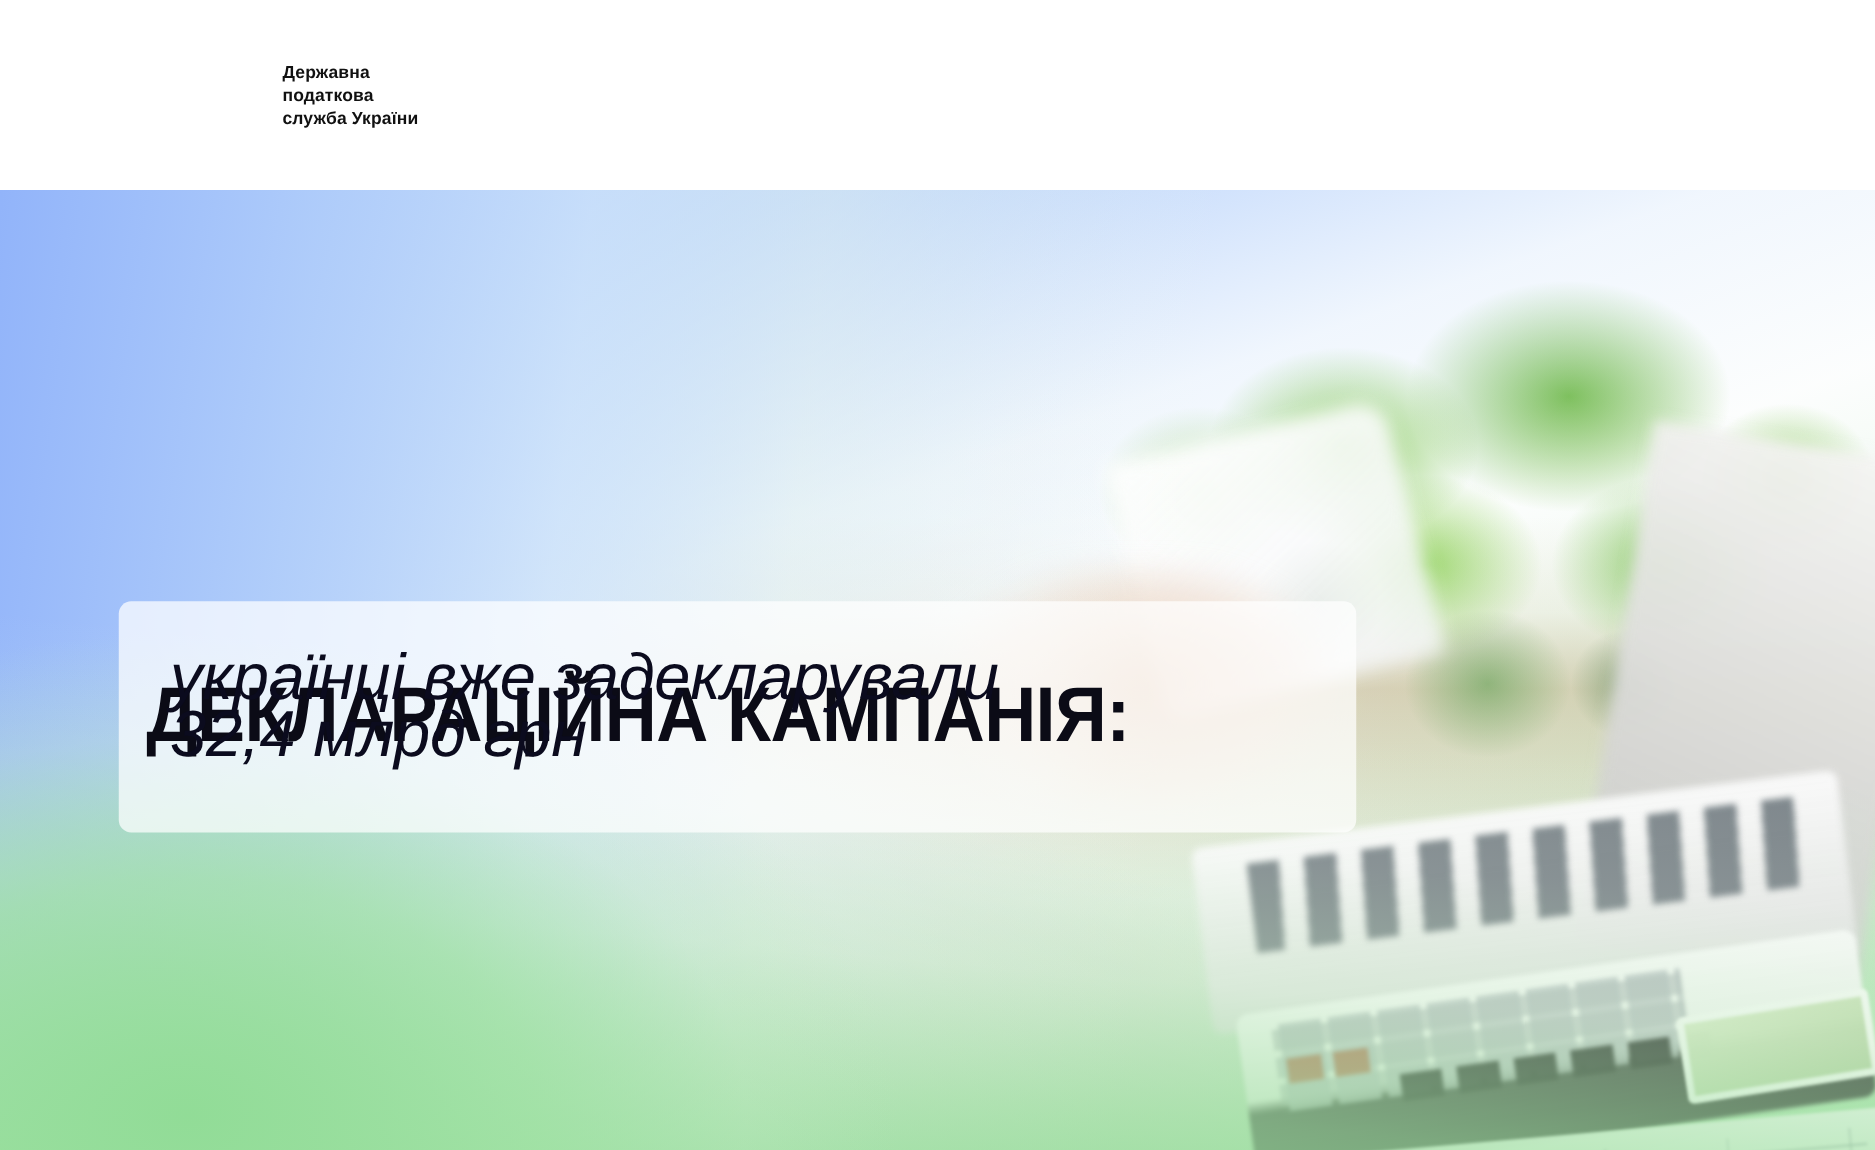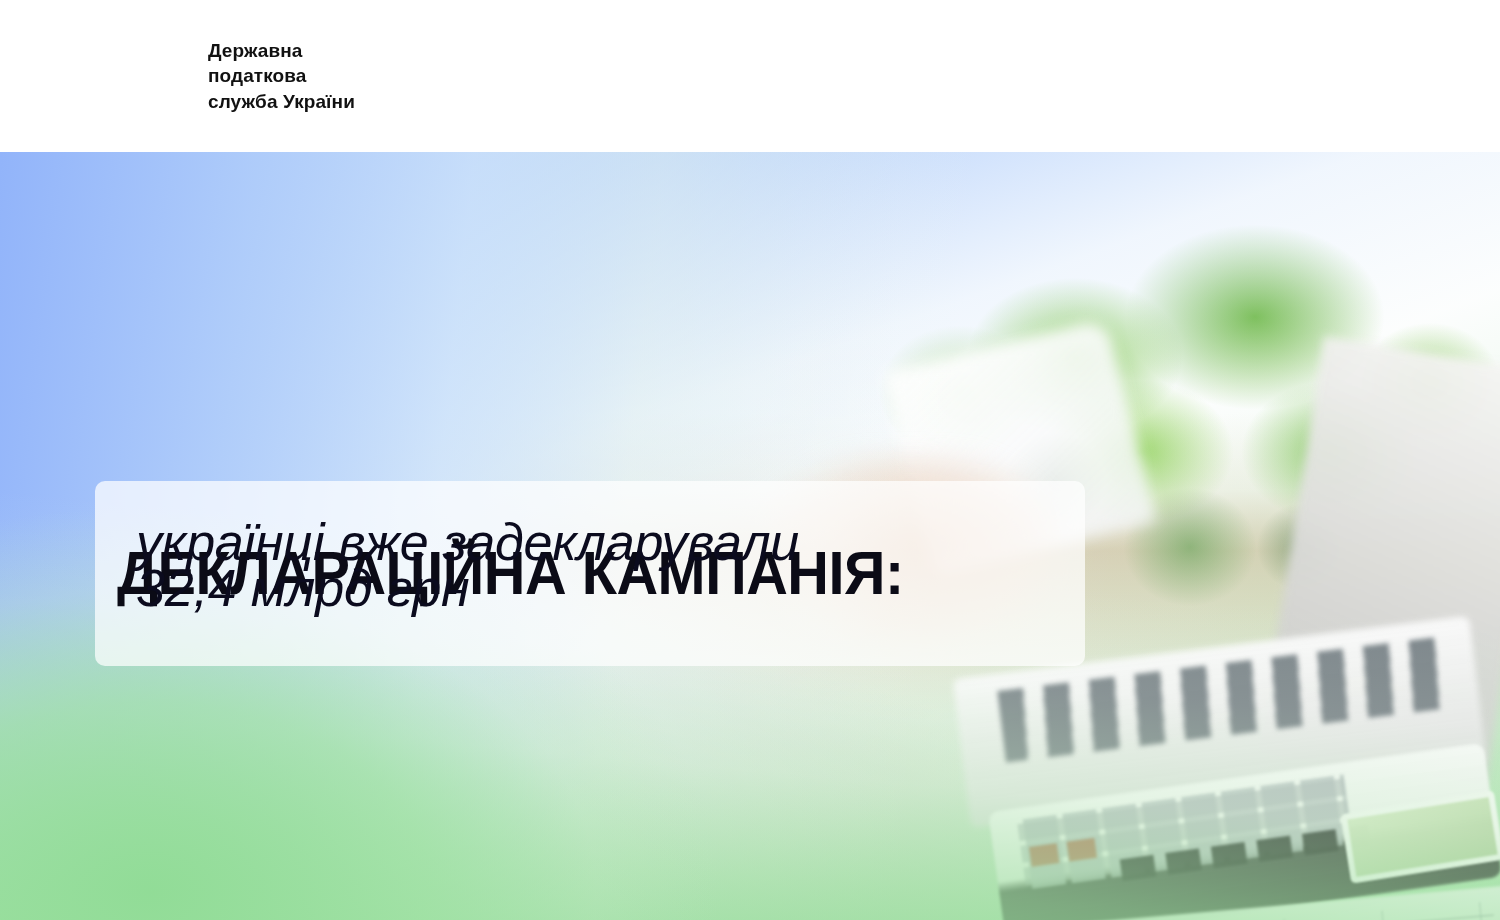--- a/index.html
+++ b/index.html
@@ -43,22 +43,22 @@
     position:absolute;
     top:0;
     width:66px; height:66px;
     border-radius:50%;
   }
   .circle-blue  { left:0; }
   .circle-green { left:72px; display:flex; align-items:center; justify-content:center; }
   .trident { width:28px; height:34px; display:block; }
 
   .logo-text {
-    margin-left:10px;
-    font-size:19px;
+    margin-left:28px;
+    font-size:14px;
     font-weight:bold;
     line-height:1.32;
     color:#111111;
     letter-spacing:0.1px;
     white-space:pre-line;
   }
 
   
   .art {
     position:absolute;

